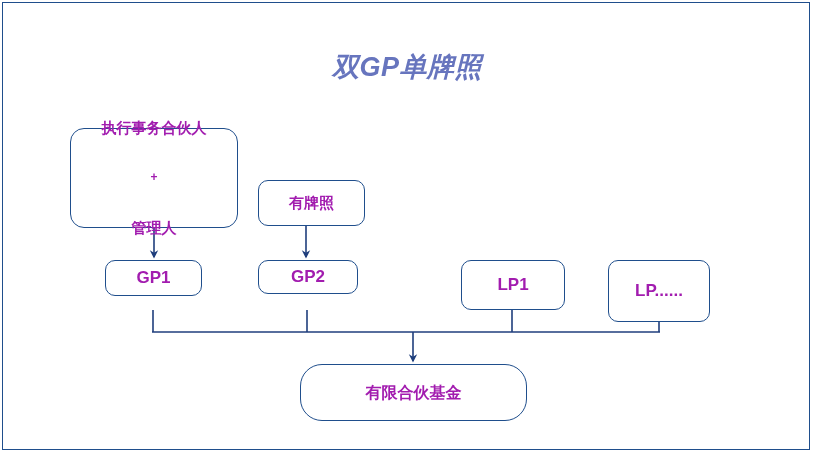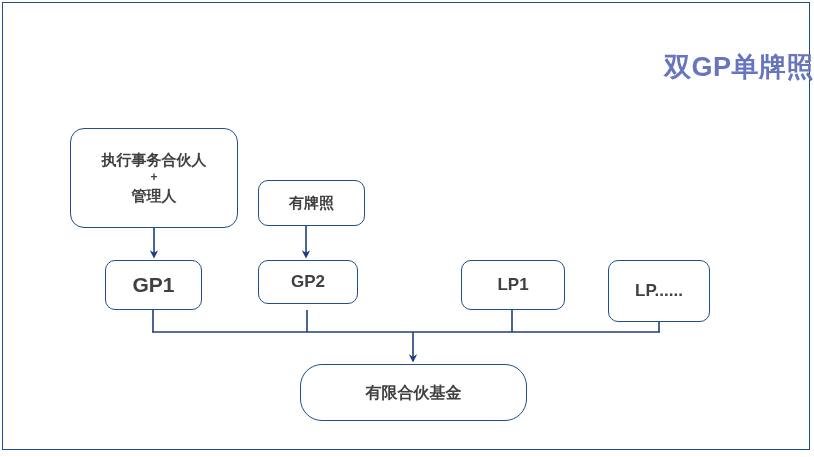--- a/index.html
+++ b/index.html
@@ -26,60 +26,62 @@
     height: 448px;
     box-sizing: border-box;
     border: 1.5px solid #1F4E8C;
     pointer-events: none;
   }
   #title {
     position: absolute;
     left: 0;
     top: 50px;
     width: 814px;
-    text-align: right;
+    text-align: center;
     color: #6775BE;
     font-size: 27px;
     font-weight: bold;
     line-height: 34px;
     letter-spacing: 0.5px;
+    font-style: italic;
   }
   #title .line2 {
     display: block;
   }
   .node {
     position: absolute;
     box-sizing: border-box;
     border: 1.6px solid #1F4E8C;
     border-radius: 10px;
     background: #ffffff;
-    color: #404040;
+    color: #a21caf;
     font-weight: bold;
     display: flex;
     align-items: center;
     justify-content: center;
     line-height: 1.35;
+    gap: 32px;
   }
   #node-gpmanager {
     left: 70px;  top: 128px;  width: 168px; height: 100px;
     border-radius: 14px;
     font-size: 15px;
     flex-direction: column;
   }
   #node-gpmanager .plus {
     font-size: 12px;
     line-height: 1.1;
     margin: 1px 0;
   }
   #node-license {
     left: 258px; top: 180px; width: 107px;  height: 46px;
     font-size: 15px;
   }
-  #node-gp1 { left: 105px; top: 260px; width: 97px;  height: 50px; font-size: 21px; }
-  #node-gp2 { left: 258px; top: 260px; width: 100px; height: 44px; font-size: 17px; }
+  #node-gp1 { left: 105px; top: 260px; width: 97px;  height: 36px; font-size: 17px; }
+  #node-gp2 { left: 258px; top: 260px; width: 100px; height: 34px; font-size: 17px; }
   #node-lp1 { left: 461px; top: 260px; width: 104px; height: 50px; font-size: 17px; }
   #node-lpn { left: 608px; top: 260px; width: 102px; height: 62px; font-size: 17px; }
   #node-fund {
     left: 300px; top: 364px; width: 227px; height: 57px;
     border-radius: 22px;
     font-size: 16px;
   }
   #wires {
     position: absolute;
     left: 0; top: 0;

